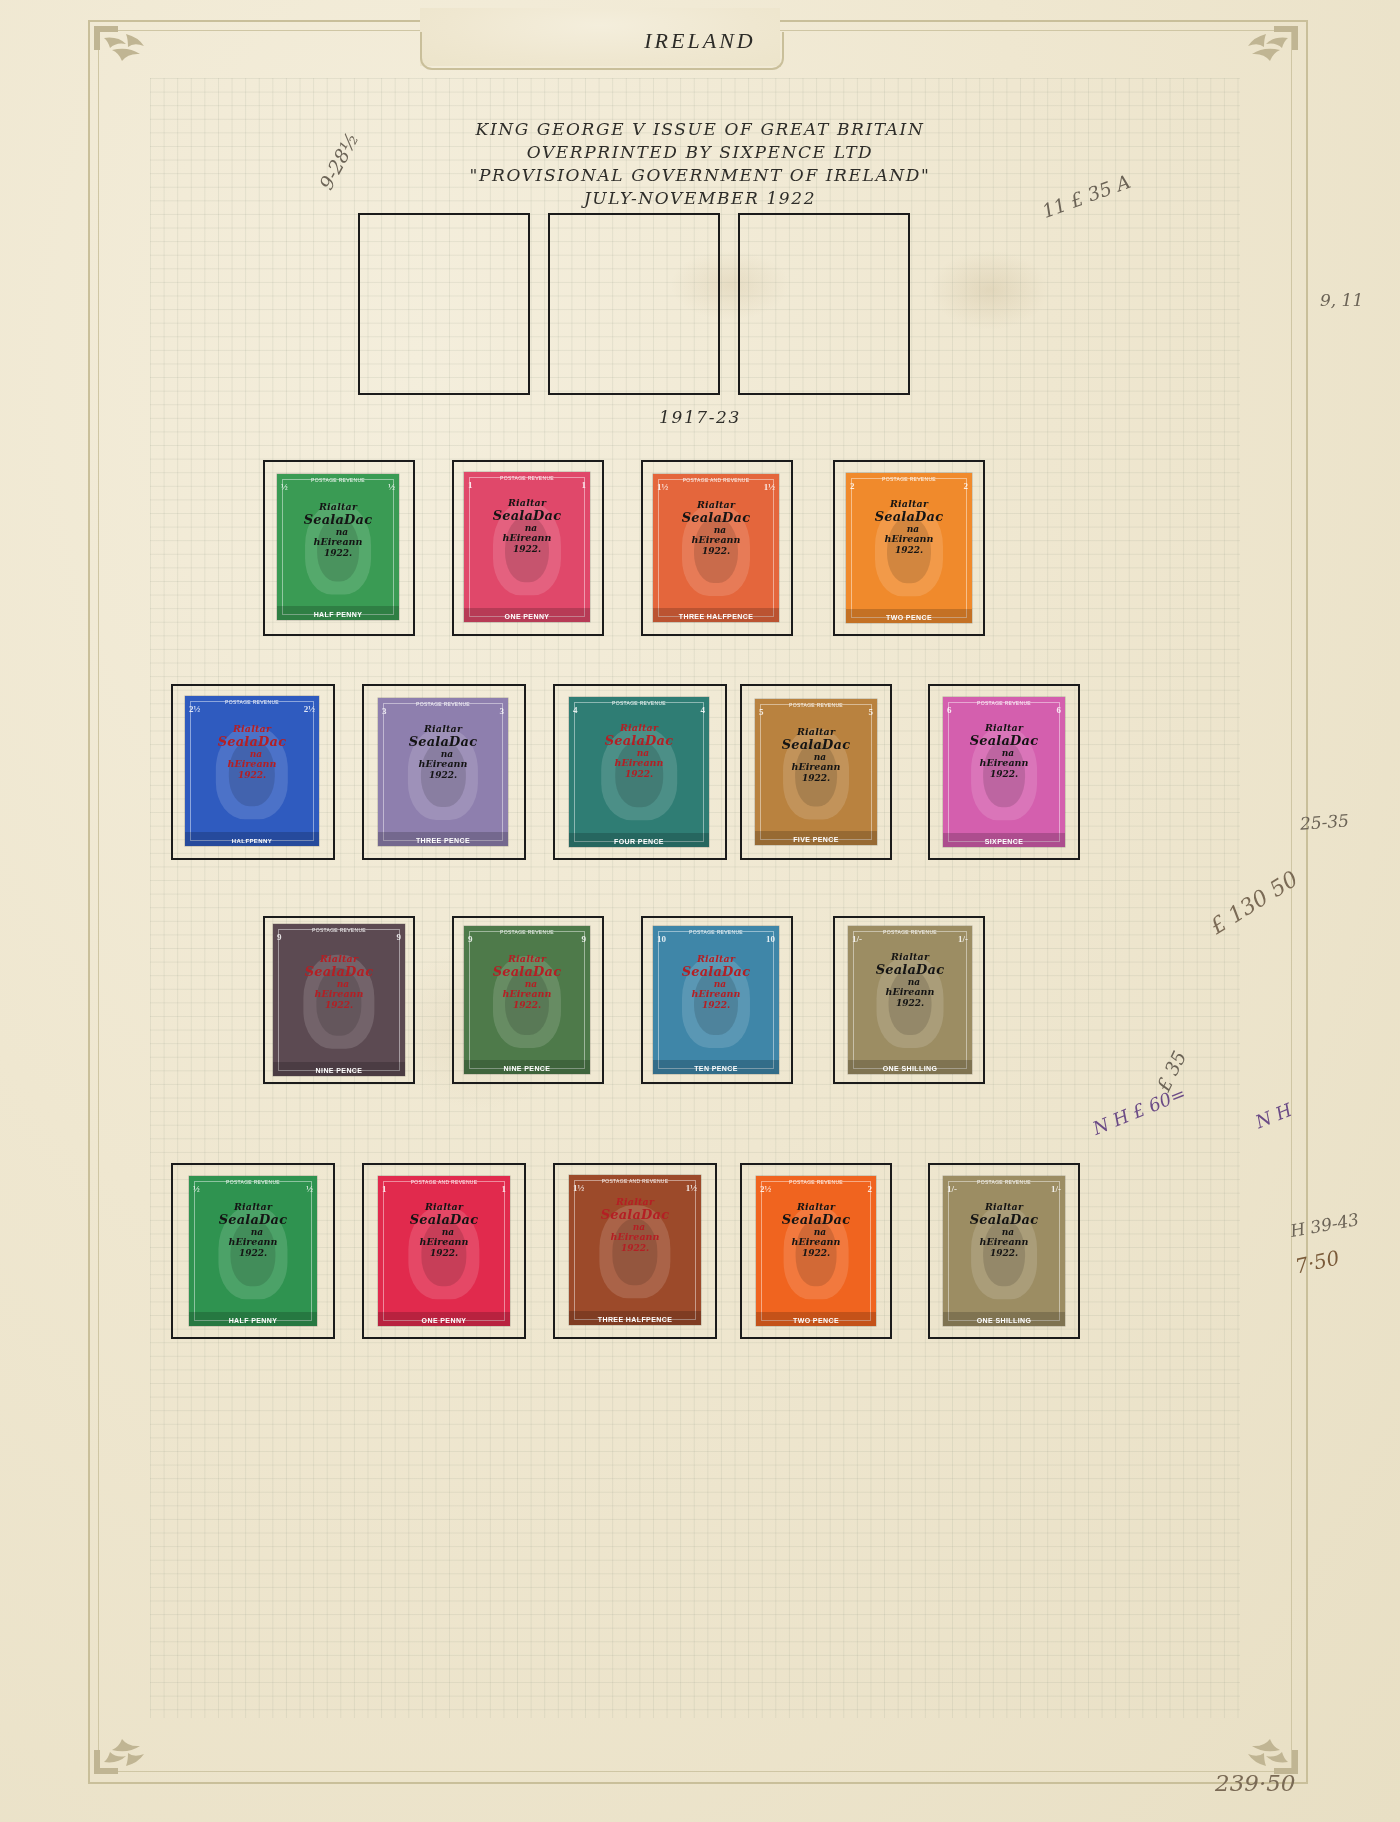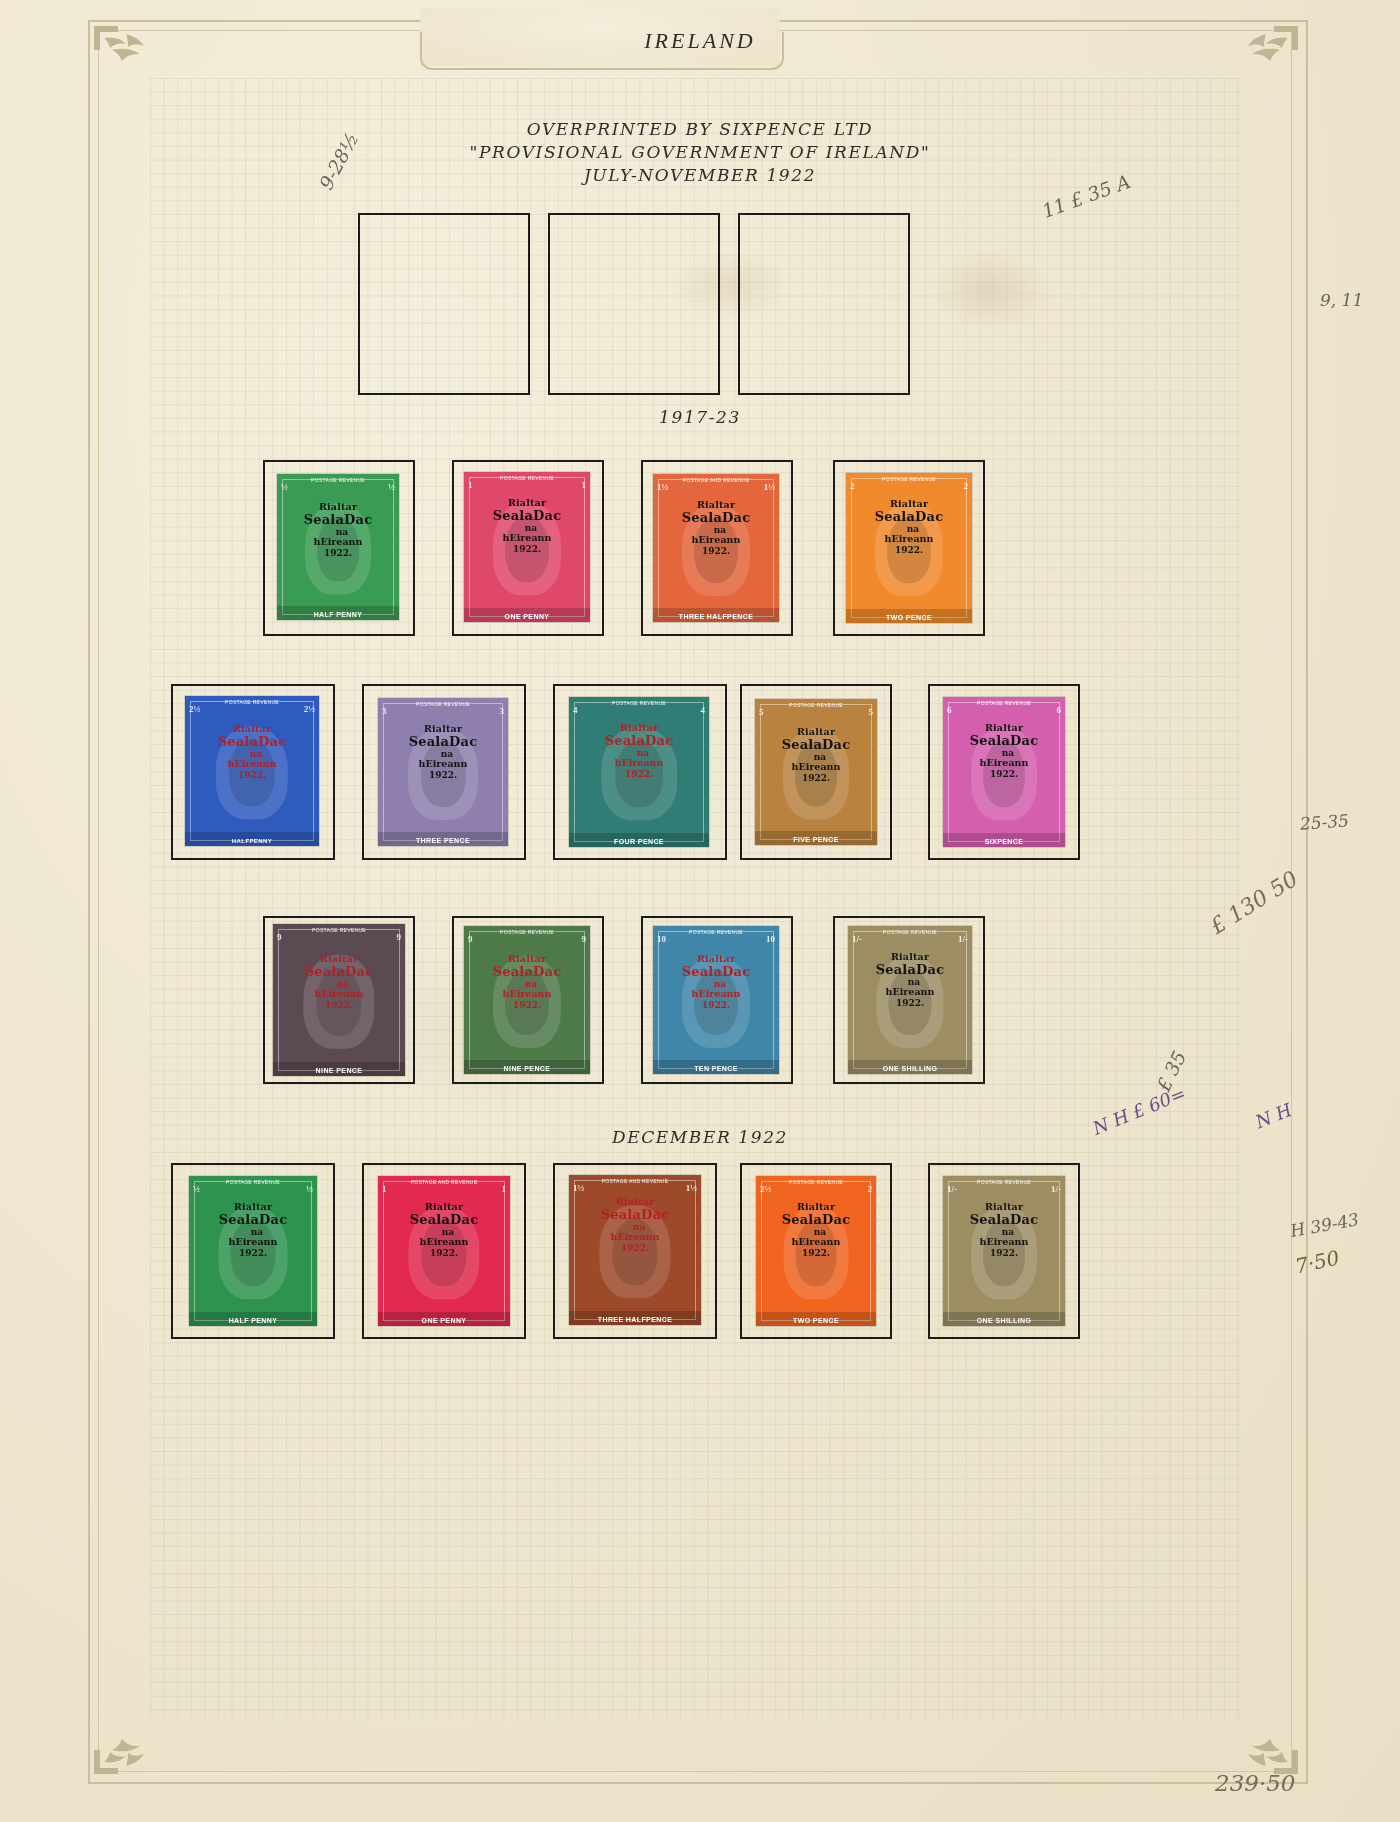--- a/index.html
+++ b/index.html
@@ -107,20 +107,21 @@
     border-radius:50% 50% 45% 45%;
     background:rgba(0,0,0,.13);
   }
   
   .op{
     position:absolute;left:0;width:100%;text-align:center;
     font-family:"DejaVu Serif", serif;
     font-weight:bold;
     line-height:1.12;
     pointer-events:none;
+    font-style:italic;
   }
   .op div{white-space:nowrap;}
   .op .l1{font-size:9.5px;letter-spacing:.2px;}
   .op .l2{font-size:13px;letter-spacing:.2px;}
   .op .l3{font-size:9px;padding-left:8px;}
   .op .l4{font-size:9.5px;}
   .op .l5{font-size:9px;}
   
   .pencil{
     position:absolute;
@@ -184,20 +185,21 @@
       </g>
     </svg>
   </div>
 
   <div id="grid"></div>
 
   <div id="title-notch"></div>
   <div id="page-title">IRELAND</div>
 
   <div class="heading" style="top:118px;">
+    <div>KING GEORGE V ISSUE OF GREAT BRITAIN</div>
     <div>OVERPRINTED BY SIXPENCE LTD</div>
     <div>"PROVISIONAL GOVERNMENT OF IRELAND"</div>
     <div>JULY-NOVEMBER 1922</div>
   </div>
 
   <div class="mount" style="left:358px;top:213px;width:168px;height:178px;"></div>
   <div class="mount" style="left:548px;top:213px;width:168px;height:178px;"></div>
   <div class="mount" style="left:738px;top:213px;width:168px;height:178px;"></div>
 
   <div class="heading" style="top:406px;">
@@ -437,23 +439,20 @@
       <div class="op" style="top:26px;color:#141414;">
         <div class="l1">Rialtar</div>
         <div class="l2">SealaDac</div>
         <div class="l3">na</div>
         <div class="l4">hEireann</div>
         <div class="l5">1922.</div>
       </div>
     </div>
   </div>
 
-  <div class="heading" style="top:1126px;">
-    <div>DECEMBER 1922</div>
-  </div>
 
   <div class="mount" style="left:171px;top:1163px;width:160px;height:172px;">
     <div class="stamp" style="left:16px;top:11px;width:128px;height:150px;background:#2f9350;">
       <div class="st-top">POSTAGE REVENUE</div>
       <div class="st-val-l">½</div>
       <div class="st-val-r">½</div>
       <div class="king"></div>
       <div class="st-inner"></div>
       <div class="st-bottom-band"></div>
       <div class="st-bottom">HALF PENNY</div>

